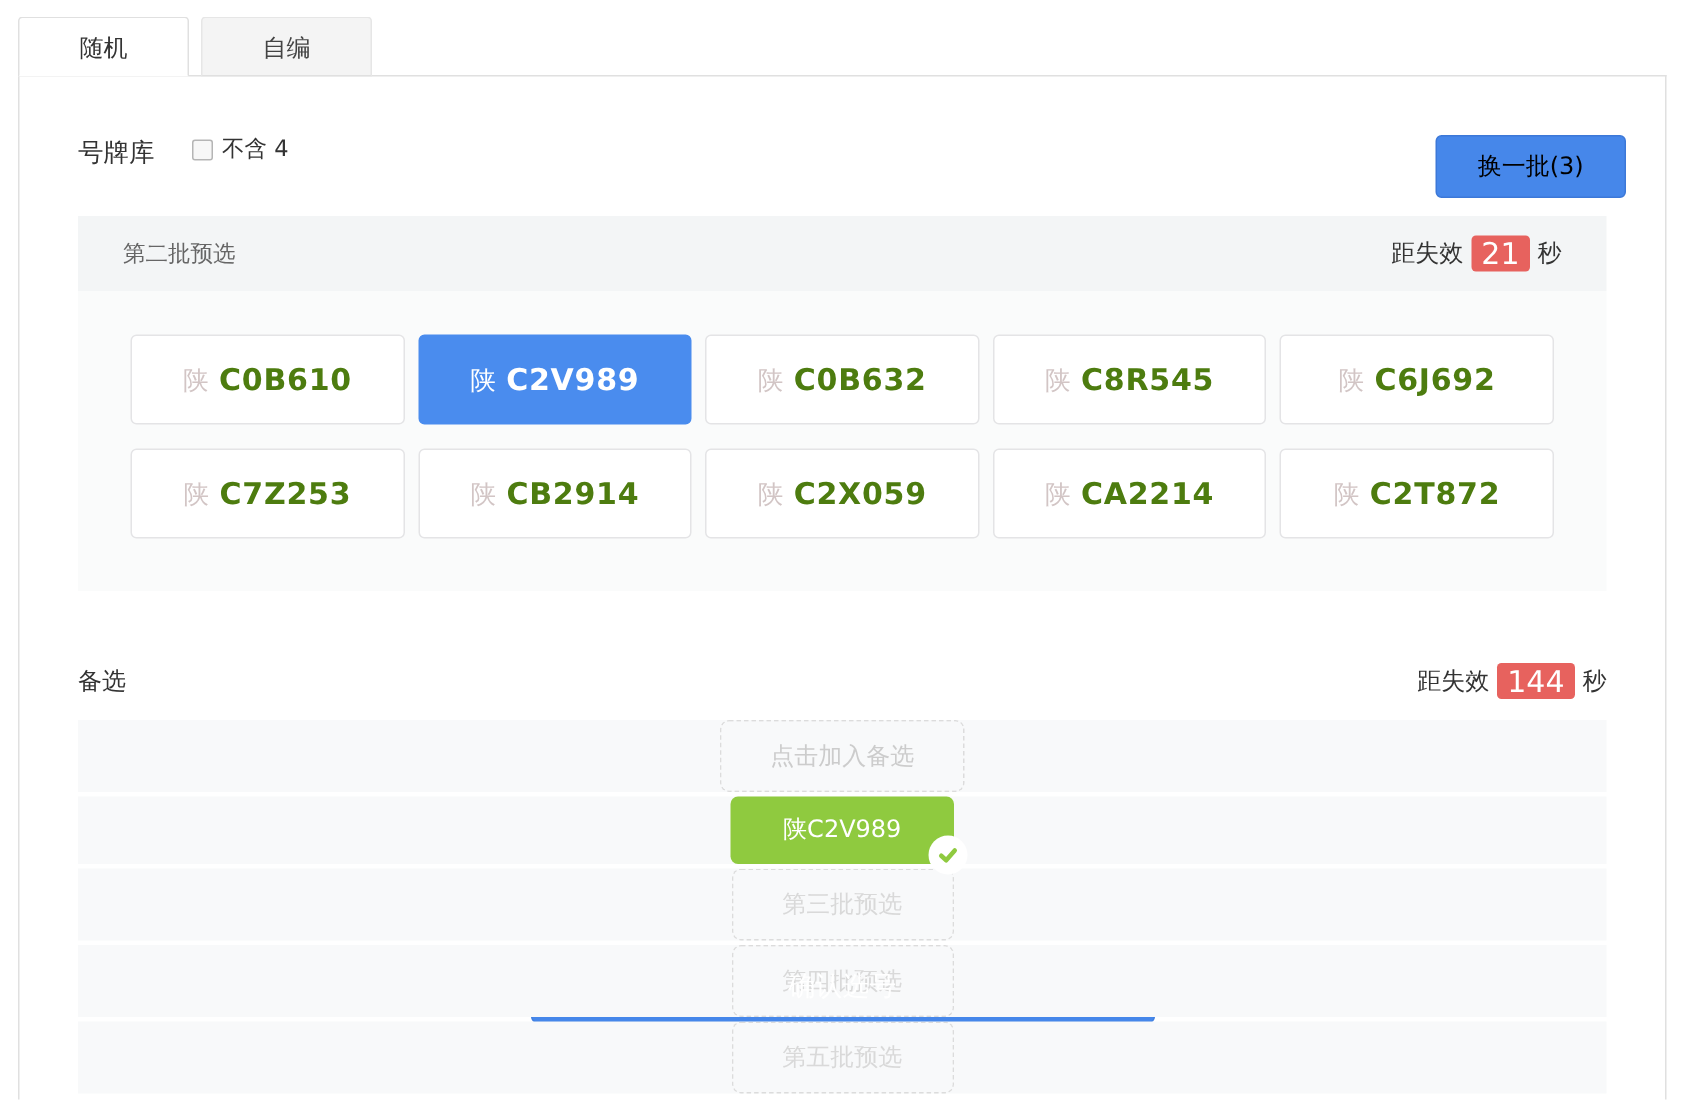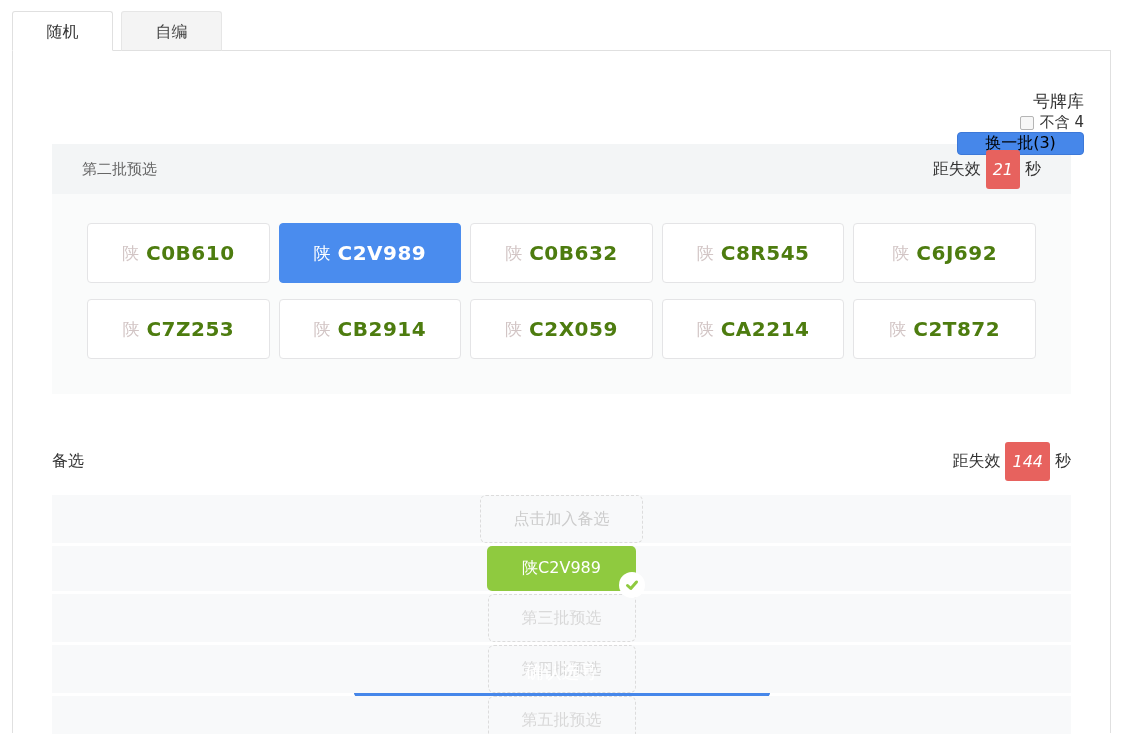--- a/index.html
+++ b/index.html
@@ -3,47 +3,47 @@
 <meta charset="utf-8">
 <style>
   * { margin:0; padding:0; box-sizing:border-box; }
   html,body { width:1131px; height:734px; background:#ffffff;
     font-family:"DejaVu Sans","Liberation Sans",sans-serif; color:#333; overflow:hidden; }
 
   .wrap { margin-left:12px; width:1099px; }
 
   
   .tab-row { display:flex; gap:8px; margin-top:11px; position:relative; z-index:5; margin-bottom:-1px; }
-  .tab { width:101px; height:40px; line-height:39px; text-align:center; font-size:16px;
+  .tab { width:114px; height:40px; line-height:39px; text-align:center; font-size:16px;
          border-radius:3px 3px 0 0; cursor:pointer; }
   .tab.active { background:#ffffff; border:1px solid #e0e0e0; border-bottom:1px solid #ffffff; color:#333; }
   .tab.inactive { background:#f4f4f4; border:1px solid #e6e6e6; border-bottom:1px solid #e0e0e0; color:#444; }
 
   .panel { border:1px solid #e0e0e0; border-bottom:none; background:#fff; height:683px; }
 
   
-  .pool-row { display:flex; align-items:flex-end; margin:39px 26px 0 39px; height:42px;flex-direction:column; }
+  .pool-row { display:flex; align-items:flex-start; margin:39px 26px 0 39px; height:42px; }
   .pool-title { font-size:17px; color:#333; }
   .filter { display:flex; align-items:center; margin-left:25px; cursor:pointer; }
   .checkbox { width:14px; height:14px; border:1px solid #b5b5b5; background:#f7f7f7;
               border-radius:2px; display:inline-block; }
   .filter-label { font-size:15px; color:#333; margin-left:6px; }
   .spacer { flex:1; }
   .btn-refresh { width:127px; height:42px; background:#4687ea; border:1px solid #3c78d8;
                  color:#000000; font-size:16px; border-radius:4px; cursor:pointer;
                  font-family:inherit; }
 
   
   .batch-section { margin:12px 39px 0; }
   .batch-header { height:50px; background:#f3f5f6; display:flex; align-items:center;
                   justify-content:space-between; padding:0 30px; }
   .batch-title { font-size:15px; color:#666; }
   .expiry { font-size:16px; color:#333; display:flex; align-items:center; }
-  .countdown-badge { display:inline-block; background:#e7625e; color:#fff; font-size:16px;
-                     padding:10px 7px; border-radius:3px; margin:0 5px;font-style:italic; }
+  .countdown-badge { display:inline-block; background:#e7625e; color:#fff; font-size:20px;
+                     padding:0 7px; border-radius:3px; margin:0 5px; }
 
   .batch-body { background:#fafbfb; height:200px; padding:29px 35px 0; }
   .plate-grid { display:grid; grid-template-columns:repeat(5,1fr); gap:16px 9px; }
   .plate { height:60px; background:#fff; border:1px solid #e4e4e6; border-radius:4px;
            display:flex; align-items:center; justify-content:center; cursor:pointer; }
   .plate .prov { font-size:17px; color:#d2c5c5; margin-right:7px; }
   .plate .num  { font-size:20px; font-weight:bold; color:#4d7c0f; letter-spacing:0.5px; }
   .plate.selected { background:#4a8cee; border-color:#4a8cee; }
   .plate.selected .prov, .plate.selected .num { color:#fff; }
 

